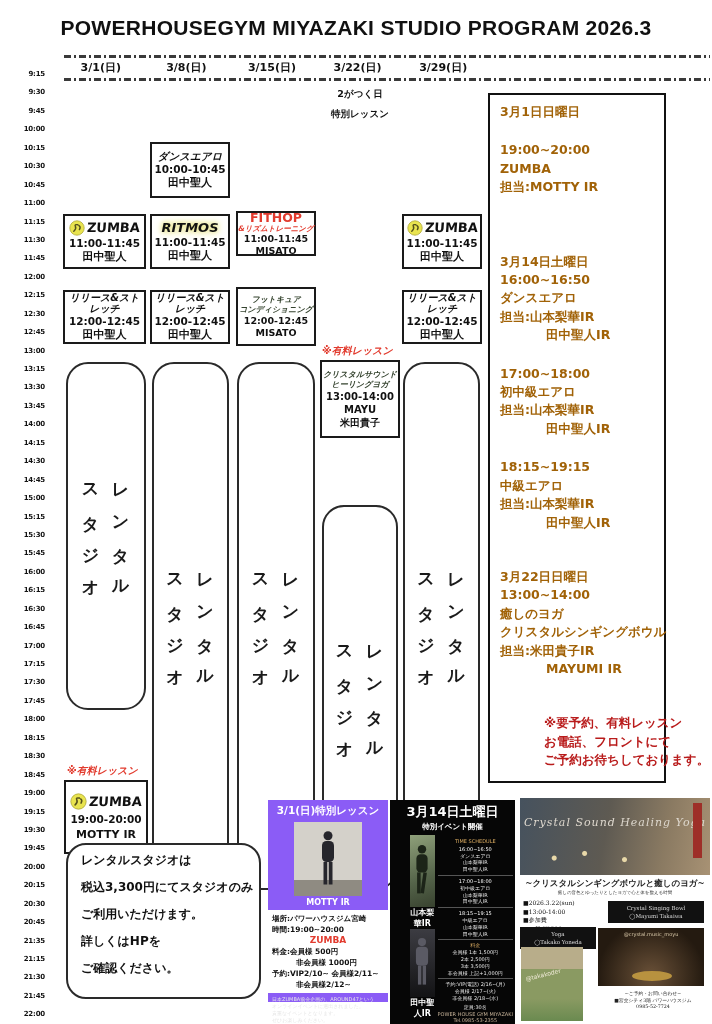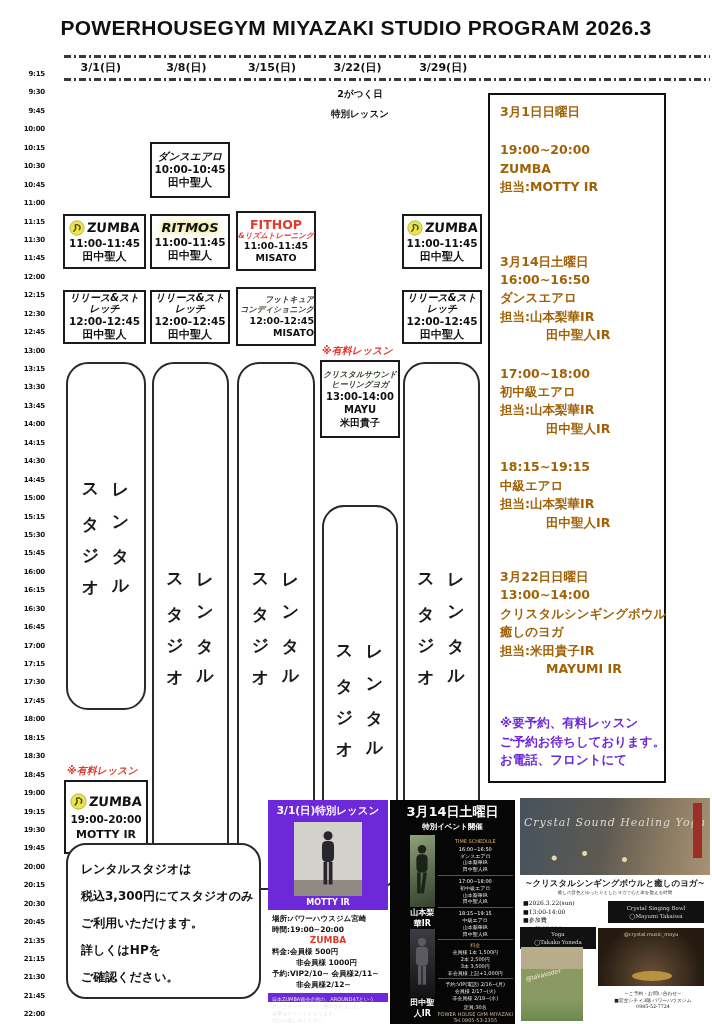--- a/index.html
+++ b/index.html
@@ -21,30 +21,30 @@
          display:flex;flex-direction:column;justify-content:center;align-items:center;text-align:center;}
   .bt{font-weight:700;font-style:italic;font-size:9.5px;line-height:12px;}
   .btime{font-weight:700;font-size:10.5px;line-height:14px;}
   .bname{font-weight:700;font-size:11px;line-height:14px;}
   .b-dance{left:150px;top:142px;width:80px;height:56px;}
   .b-dance .bt{font-size:10.5px;}
   .b-zumba1{left:63px;top:214px;width:83px;height:55px;}
   .b-ritmos{left:150px;top:214px;width:80px;height:55px;}
   .ritmos-t{font-weight:800;font-style:italic;font-size:13px;line-height:15px;
             text-shadow:0 0 5px #e6e07a,0 0 8px #e6e07a;}
-  .b-fithop{left:236px;top:211px;width:80px;height:60px;}
+  .b-fithop{left:236px;top:211px;width:80px;height:45px;}
   .fit-t{color:#e23b2e;font-weight:800;font-size:12.5px;line-height:13px;}
   .fit-s{color:#e23b2e;font-weight:700;font-style:italic;font-size:7.5px;line-height:9px;}
   .b-fithop .btime,.b-fithop .bname{font-size:9.5px;line-height:12px;}
   .b-zumba2{left:402px;top:214px;width:80px;height:55px;}
   .b-rel1{left:63px;top:290px;width:83px;height:54px;}
   .b-rel2{left:150px;top:290px;width:80px;height:54px;}
   .b-rel3{left:402px;top:290px;width:80px;height:54px;}
   .rel-t{font-weight:700;font-style:italic;font-size:10px;line-height:11px;}
-  .b-foot{left:236px;top:287px;width:80px;height:59px;align-items:flex-end;}
+  .b-foot{left:236px;top:287px;width:80px;height:59px;}
   .grn{color:#33422d;font-weight:700;font-style:italic;font-size:8px;line-height:10px;}
   .b-foot .btime,.b-foot .bname{font-size:9.5px;line-height:12px;}
   .b-crystal{left:320px;top:360px;width:80px;height:78px;}
   .b-crystal .btime,.b-crystal .bname{font-size:10px;line-height:13px;}
   .paid{position:absolute;color:#e23b2e;font-weight:700;font-size:10px;z-index:2;font-style:italic;}
   .paid1{left:322px;top:344px;}.paid2{left:67px;top:764px;}
   .zlogo{display:flex;align-items:center;gap:2px;}
   .zword{font-weight:800;font-size:13px;letter-spacing:0;transform:skewX(-4deg);}
   .b-zumba3{left:64px;top:780px;width:84px;height:74px;gap:2px;}
   .rental{position:absolute;border:2px solid #2a2a2a;border-radius:22px;background:#fff;z-index:1;
@@ -53,27 +53,27 @@
   .vtext span{display:block;}
   .r1{left:66px;top:362px;width:80px;height:348px;}
   .r2{left:152px;top:362px;width:77px;height:528px;}
   .r3{left:237px;top:362px;width:78px;height:528px;}
   .r4{left:322px;top:505px;width:76px;height:385px;}
   .r5{left:403px;top:362px;width:77px;height:528px;}
   .panel{position:absolute;left:488px;top:93px;width:178px;height:690px;border:2.5px solid #111;
          background:#fff;box-sizing:border-box;padding:8px 0 0 10px;z-index:2;}
   .panel div{color:#a16207;font-weight:800;font-size:12.5px;line-height:18.4px;white-space:nowrap;}
   .panel .ind{padding-left:46px;}
-  .panel .blk{color:#6d28d9;}
+  .panel .blk{color:#b91c1c;margin-left:44px;}
   .panel .mt{margin-top:20px;}.panel .mtlg{margin-top:56px;}.panel .mt3{margin-top:36px;}
   .bubble{position:absolute;left:66px;top:843px;width:195px;height:156px;border:2px solid #2a2a2a;
-          border-radius:20px;box-sizing:border-box;padding:11px 0 0 13px;background:#fff;z-index:2;}
+          border-radius:20px;box-sizing:border-box;padding:2px 0 0 13px;background:#fff;z-index:2;}
   .bubble div{font-weight:700;font-size:12px;line-height:27px;white-space:nowrap;}
   .flyer{position:absolute;z-index:5;}
-  .flyer1{left:268px;top:800px;width:120px;height:202px;background:#6d28d9;color:#fff;}
+  .flyer1{left:268px;top:800px;width:120px;height:202px;background:#8b5cf6;color:#fff;}
   .f1-title{text-align:center;font-weight:700;font-size:10.5px;padding-top:4px;}
   .f1-photo{margin:4px auto 0;width:68px;height:74px;position:relative;
             background:linear-gradient(#d4d1ca 0 78%,#8f8b82 78% 100%);}
   .sil{position:absolute;left:50%;top:50%;transform:translate(-50%,-50%);}
   .f1-cap{text-align:center;font-weight:700;font-size:8px;margin-top:2px;}
   .f1-info{background:#fff;color:#111;margin-top:3px;padding:3px 4px;}
   .f1-info div{font-weight:700;font-size:7.5px;line-height:11px;white-space:nowrap;}
   .f1-info .zred{color:#e23b2e;text-align:center;font-size:9px;}
   .f1-info .ind{padding-left:24px;}
   .f1-footer{padding:3px 4px;}
@@ -336,27 +336,27 @@
       <div class=" mt">17:00~18:00</div>
       <div>初中級エアロ</div>
       <div>担当:山本梨華IR</div>
       <div class=" ind">田中聖人IR</div>
       <div class=" mt">18:15~19:15</div>
       <div>中級エアロ</div>
       <div>担当:山本梨華IR</div>
       <div class=" ind">田中聖人IR</div>
       <div class=" mt3">3月22日日曜日</div>
       <div>13:00~14:00</div>
+      <div>癒しのヨガ</div>
       <div>クリスタルシンギングボウル</div>
-      <div>癒しのヨガ</div>
       <div>担当:米田貴子IR</div>
       <div class=" ind">MAYUMI IR</div>
       <div class=" blk mt3">※要予約、有料レッスン</div>
+      <div class=" blk">お電話、フロントにて</div>
       <div class=" blk">ご予約お待ちしております。</div>
-      <div class=" blk">お電話、フロントにて</div>
     </div>
 
   <div class="bubble">
 
   <div>レンタルスタジオは</div>
       <div>税込3,300円にてスタジオのみ</div>
       <div>ご利用いただけます。</div>
       <div>詳しくはHPを</div>
       <div>ご確認ください。</div>
     </div>

